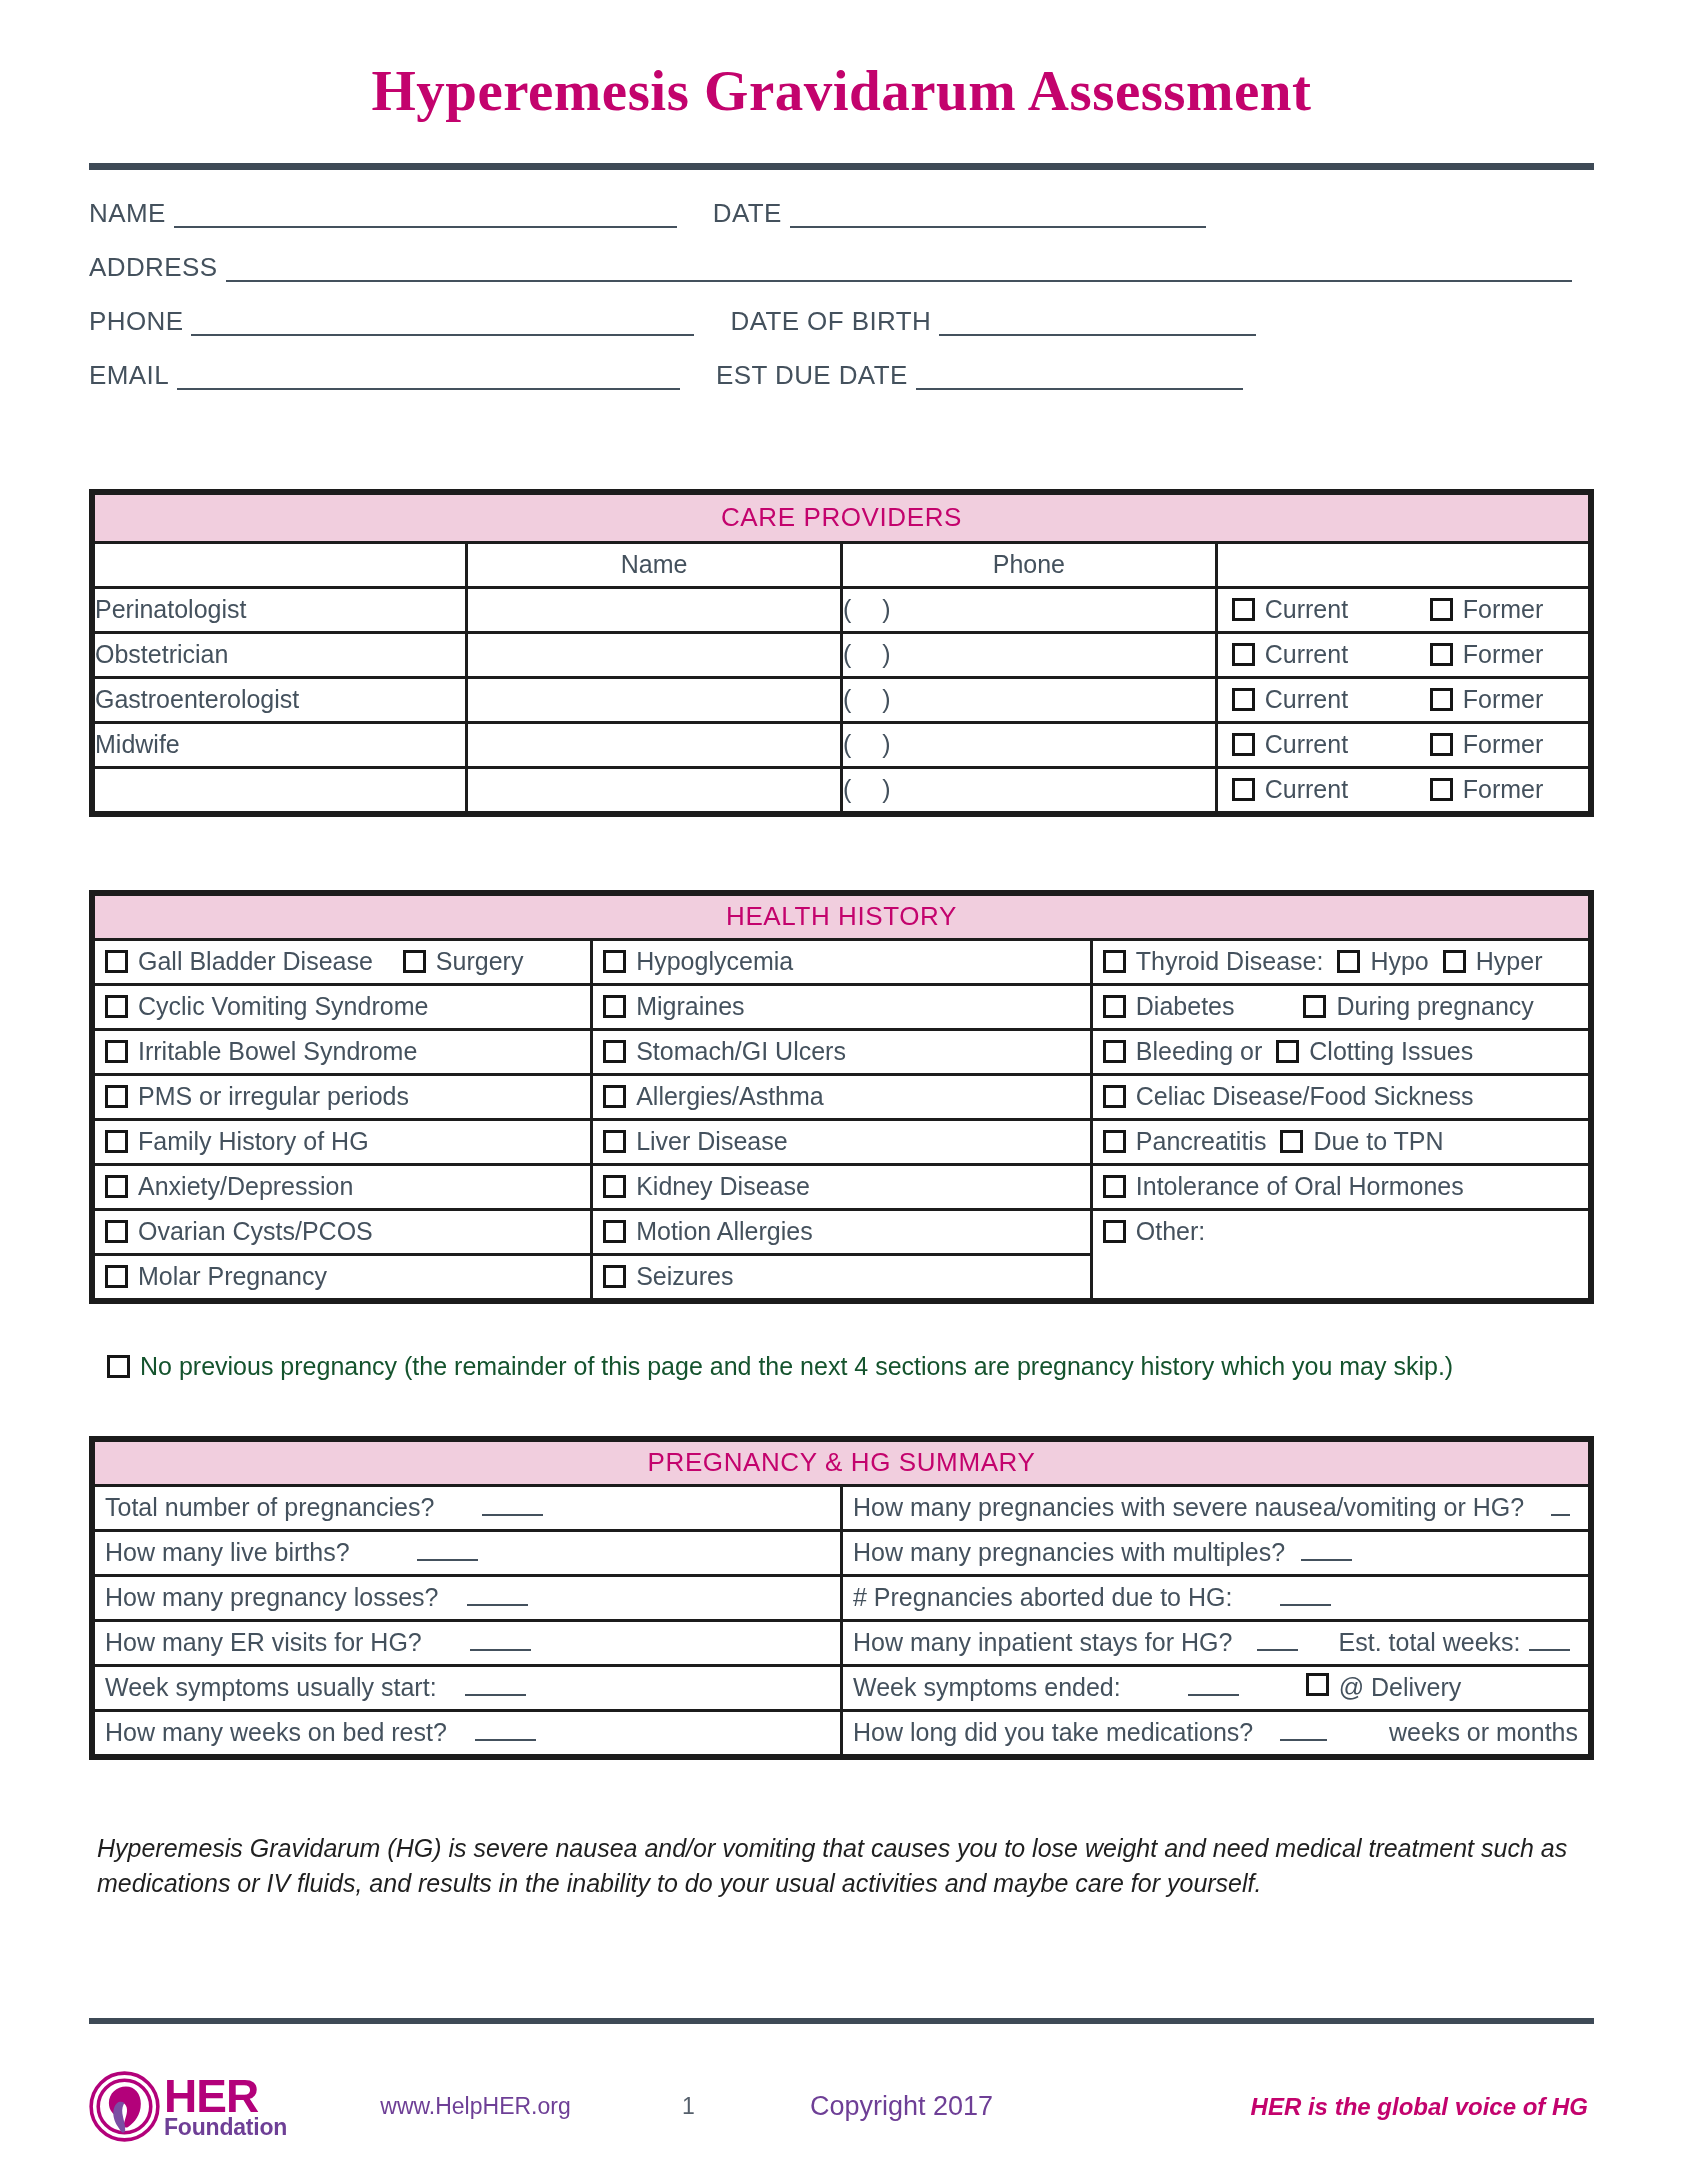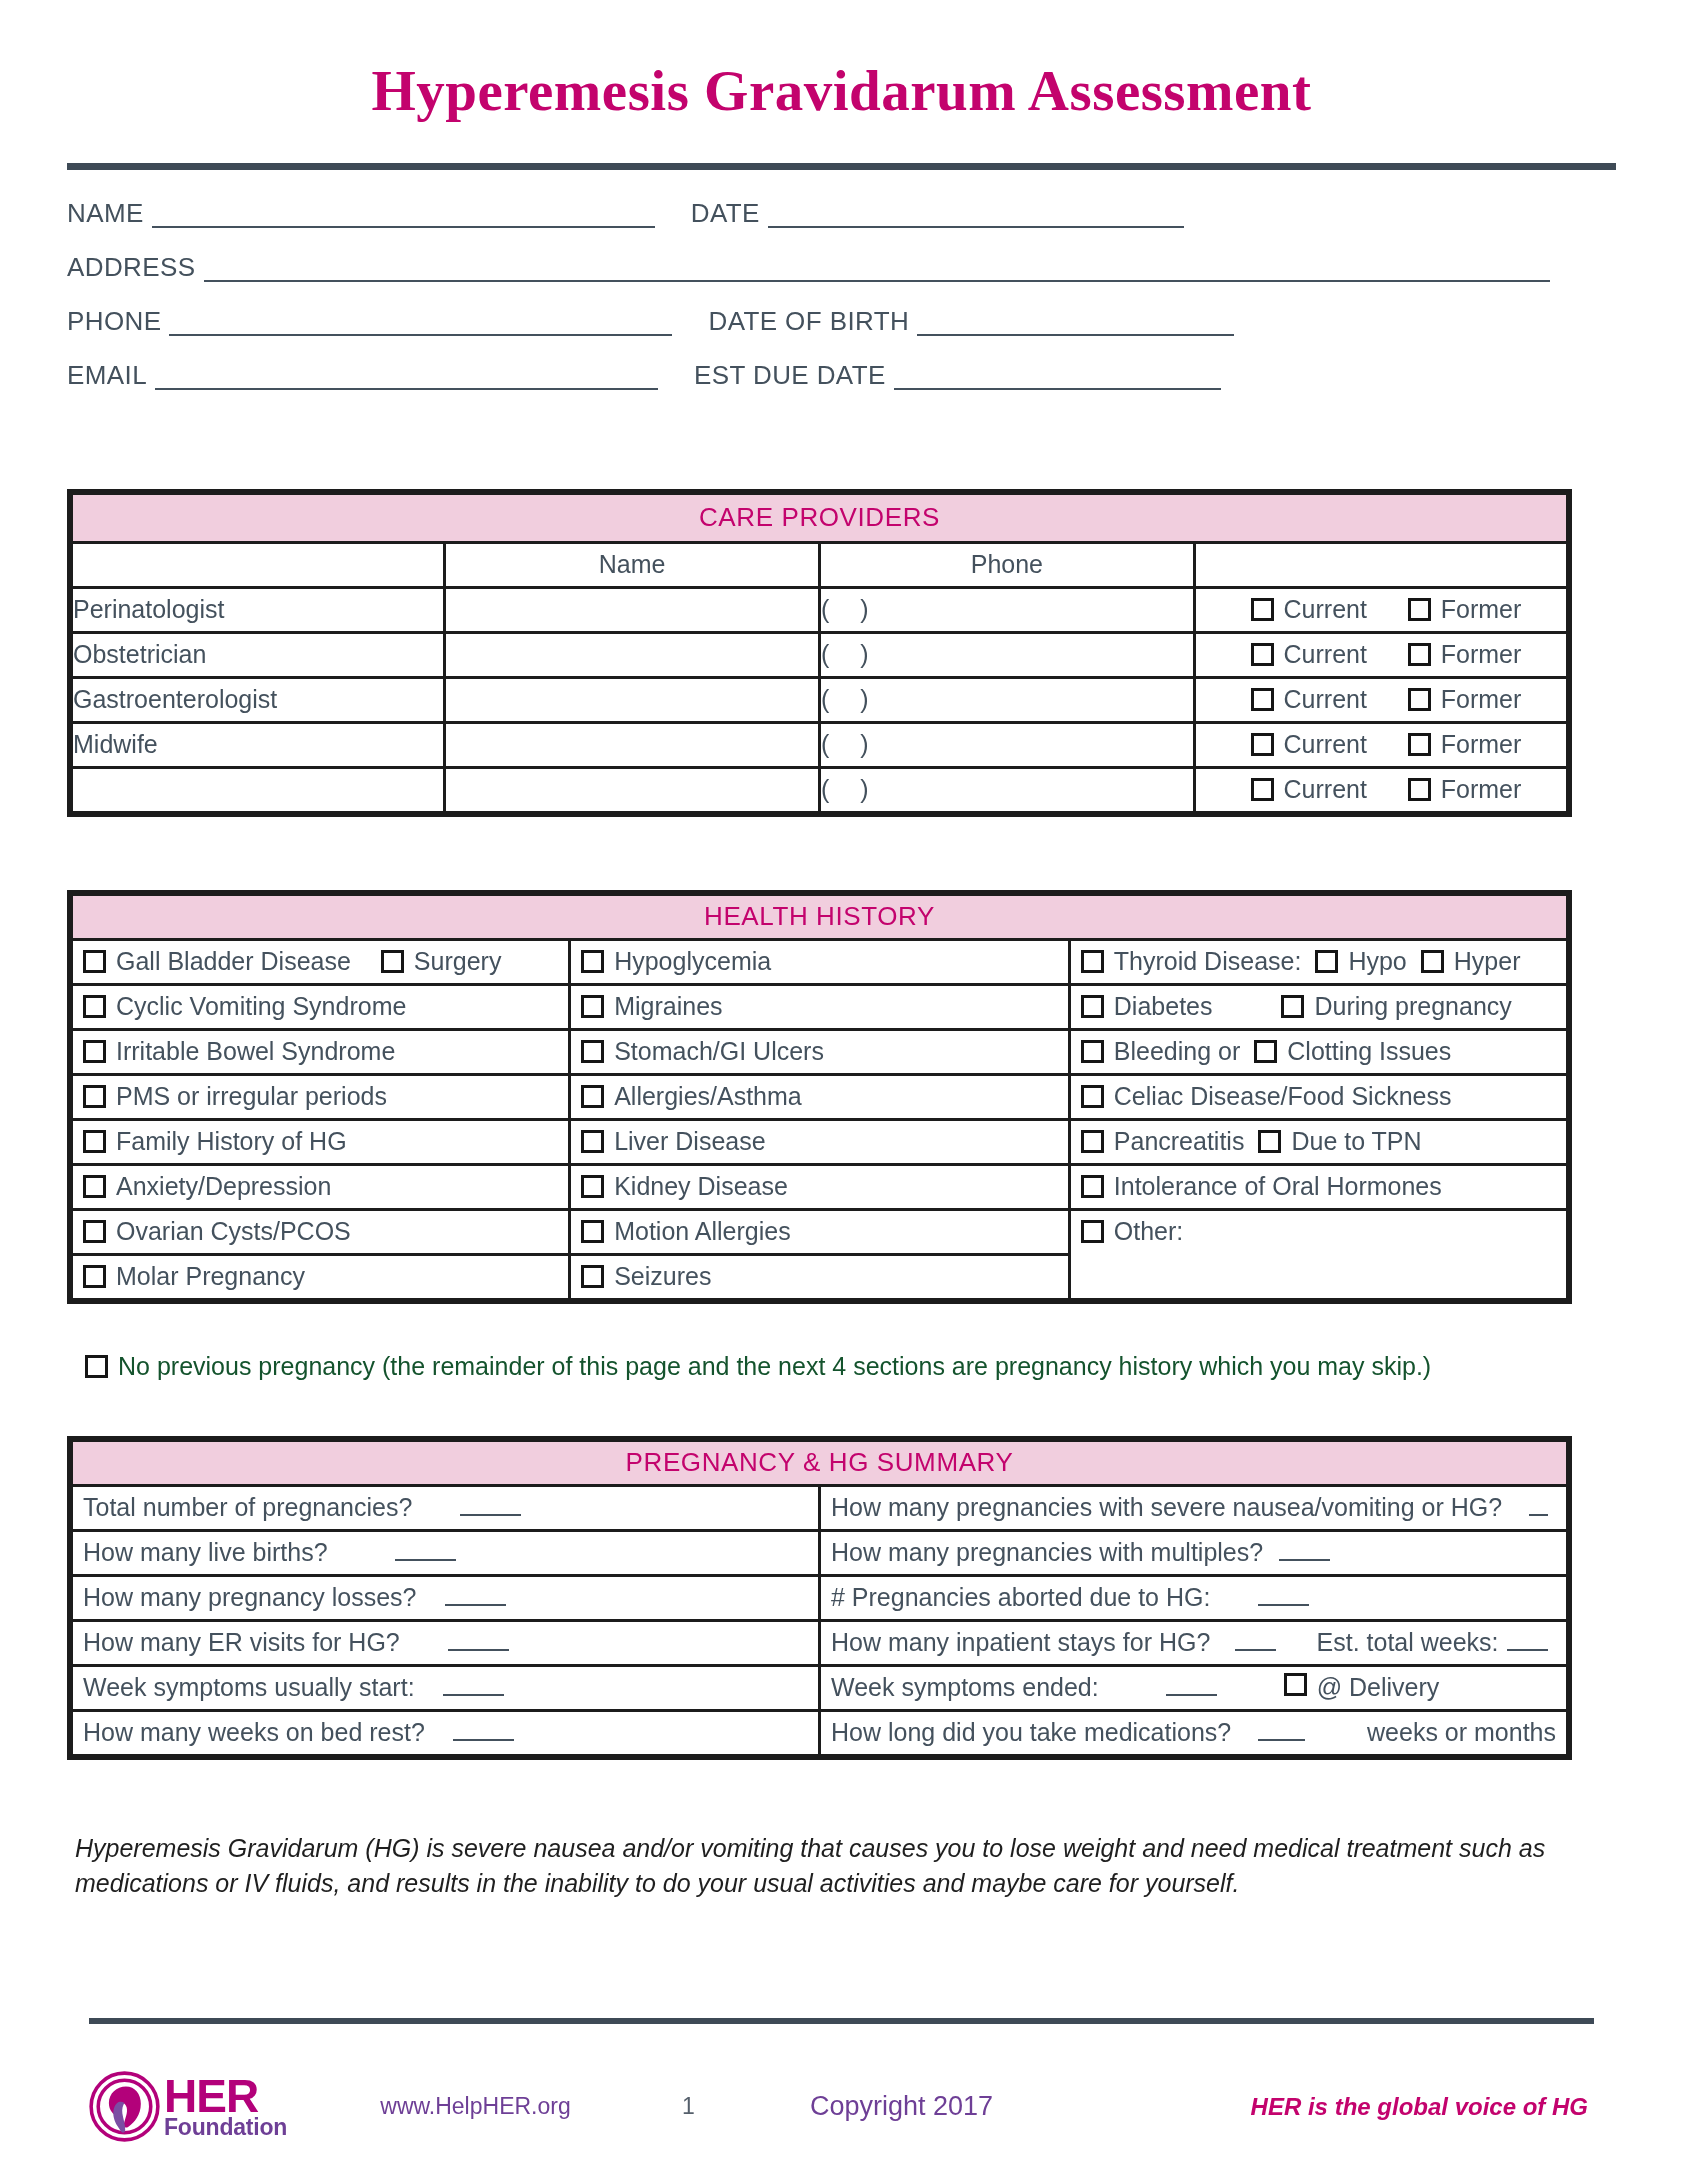--- a/index.html
+++ b/index.html
@@ -12,21 +12,21 @@
     height: 2178px;
     font-family: "Liberation Sans", sans-serif;
     color: #3e4a56;
     -webkit-font-smoothing: antialiased;
   }
   .page {
     position: relative;
     width: 1683px;
     height: 2178px;
     box-sizing: border-box;
-    padding: 0 67px;
+    padding: 0 89px;
     border-radius: 28px;
   }
 
   
   .title {
     font-family: "Liberation Serif", "DejaVu Serif", serif;
     color: #c3036d;
     font-size: 57px;
     font-weight: bold;
     text-align: center;
@@ -131,21 +131,21 @@
     align-items: center;
     padding: 0 14px;
     font-size: 25px;
     color: #44515d;
   }
   .cp-stat .opt {
     display: flex;
     align-items: center;
     white-space: nowrap;
   }
-  .cp-stat .opt:first-child { width: 198px; justify-content: center; }
+  .cp-stat .opt:first-child { width: 198px; }
   .paren { padding-left: 14px; font-size: 25px; color: #44515d; letter-spacing: 12px; }
 
   
   .hh td { height: 42px; }
   .hh-item {
     display: flex;
     align-items: center;
     padding: 0 10px;
     font-size: 25px;
     color: #44515d;

